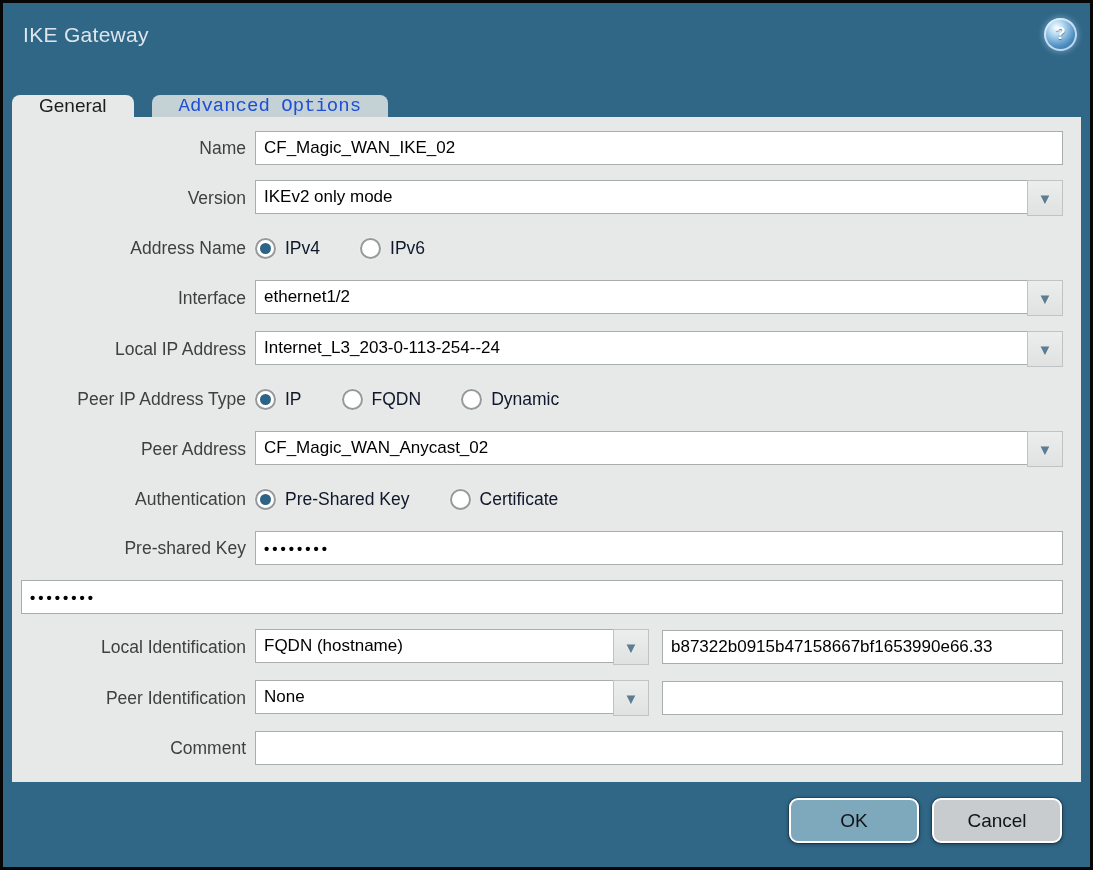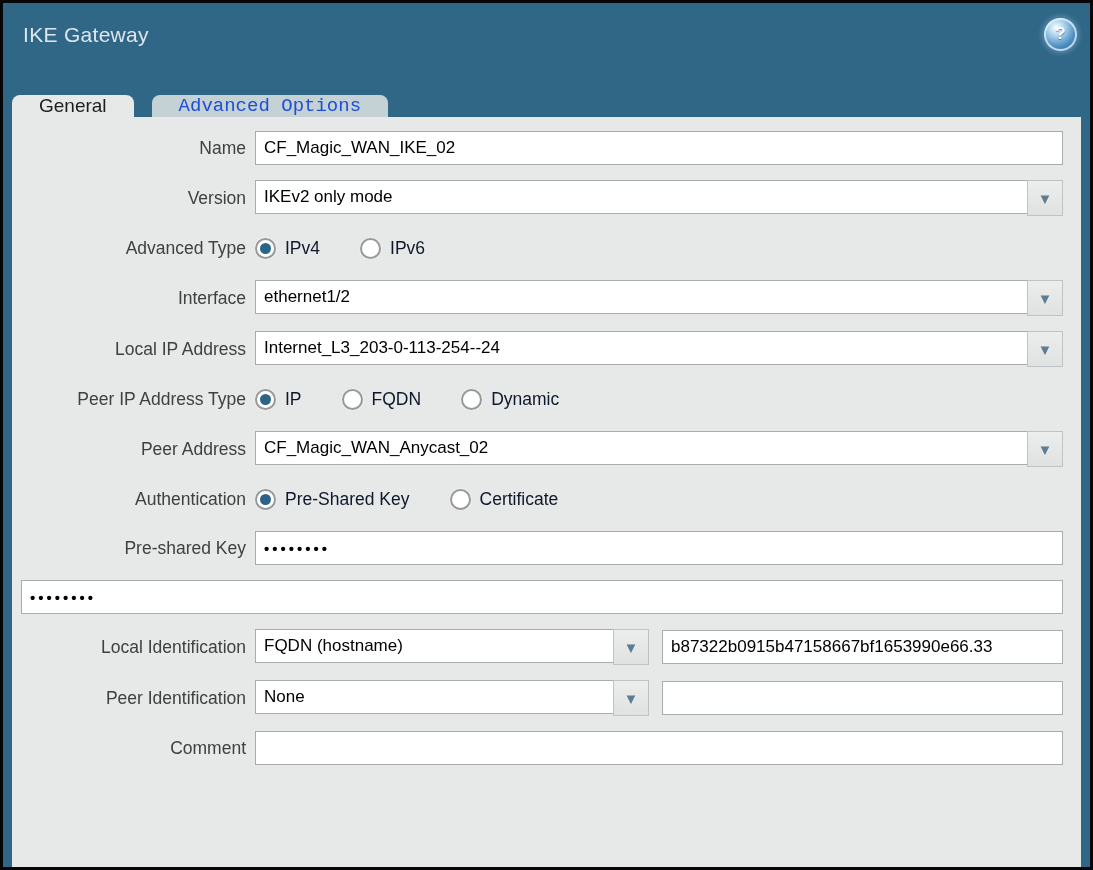--- a/index.html
+++ b/index.html
@@ -172,21 +172,21 @@
         <div class="combo">
           <input class="txt" type="text" value="IKEv2 only mode" style="">
           <div class="dd-btn">
             <span class="dd-arrow">▼</span>
           </div>
         </div>
       </div>
     </div>
 
     <div class="row">
-      <div class="flabel">Advanced Type</div>
+      <div class="flabel">Address Name</div>
       <div class="controls radio-group">
         <div class="radio checked">
           <span class="circ"></span>
           <span class="rlabel">IPv4</span>
         </div>
         <div class="radio">
           <span class="circ"></span>
           <span class="rlabel">IPv6</span>
         </div>
       </div>
@@ -301,14 +301,18 @@
 
     <div class="row">
       <div class="flabel">Comment</div>
       <div class="controls">
         <input class="txt" type="text" value="" style="">
       </div>
     </div>
 
   </div>
 
+  <div class="footer">
+    <button class="btn ok">OK</button>
+    <button class="btn cancel">Cancel</button>
+  </div>
 
 </div>
 
 </body></html>

